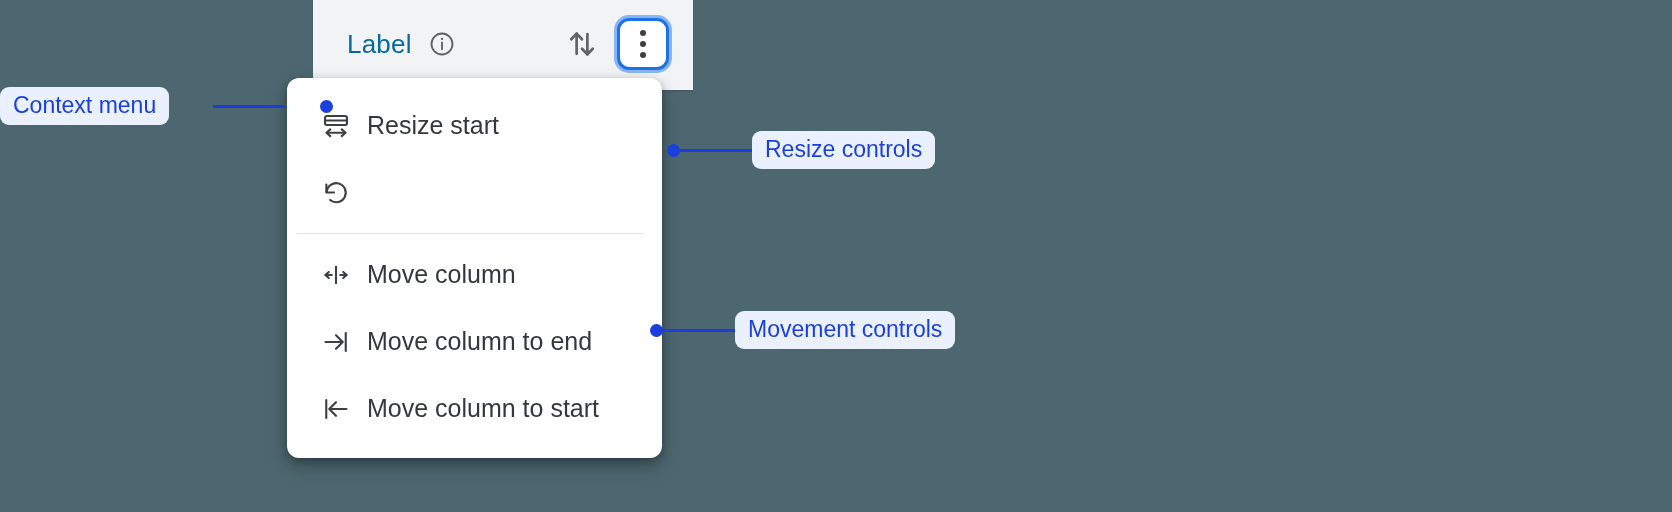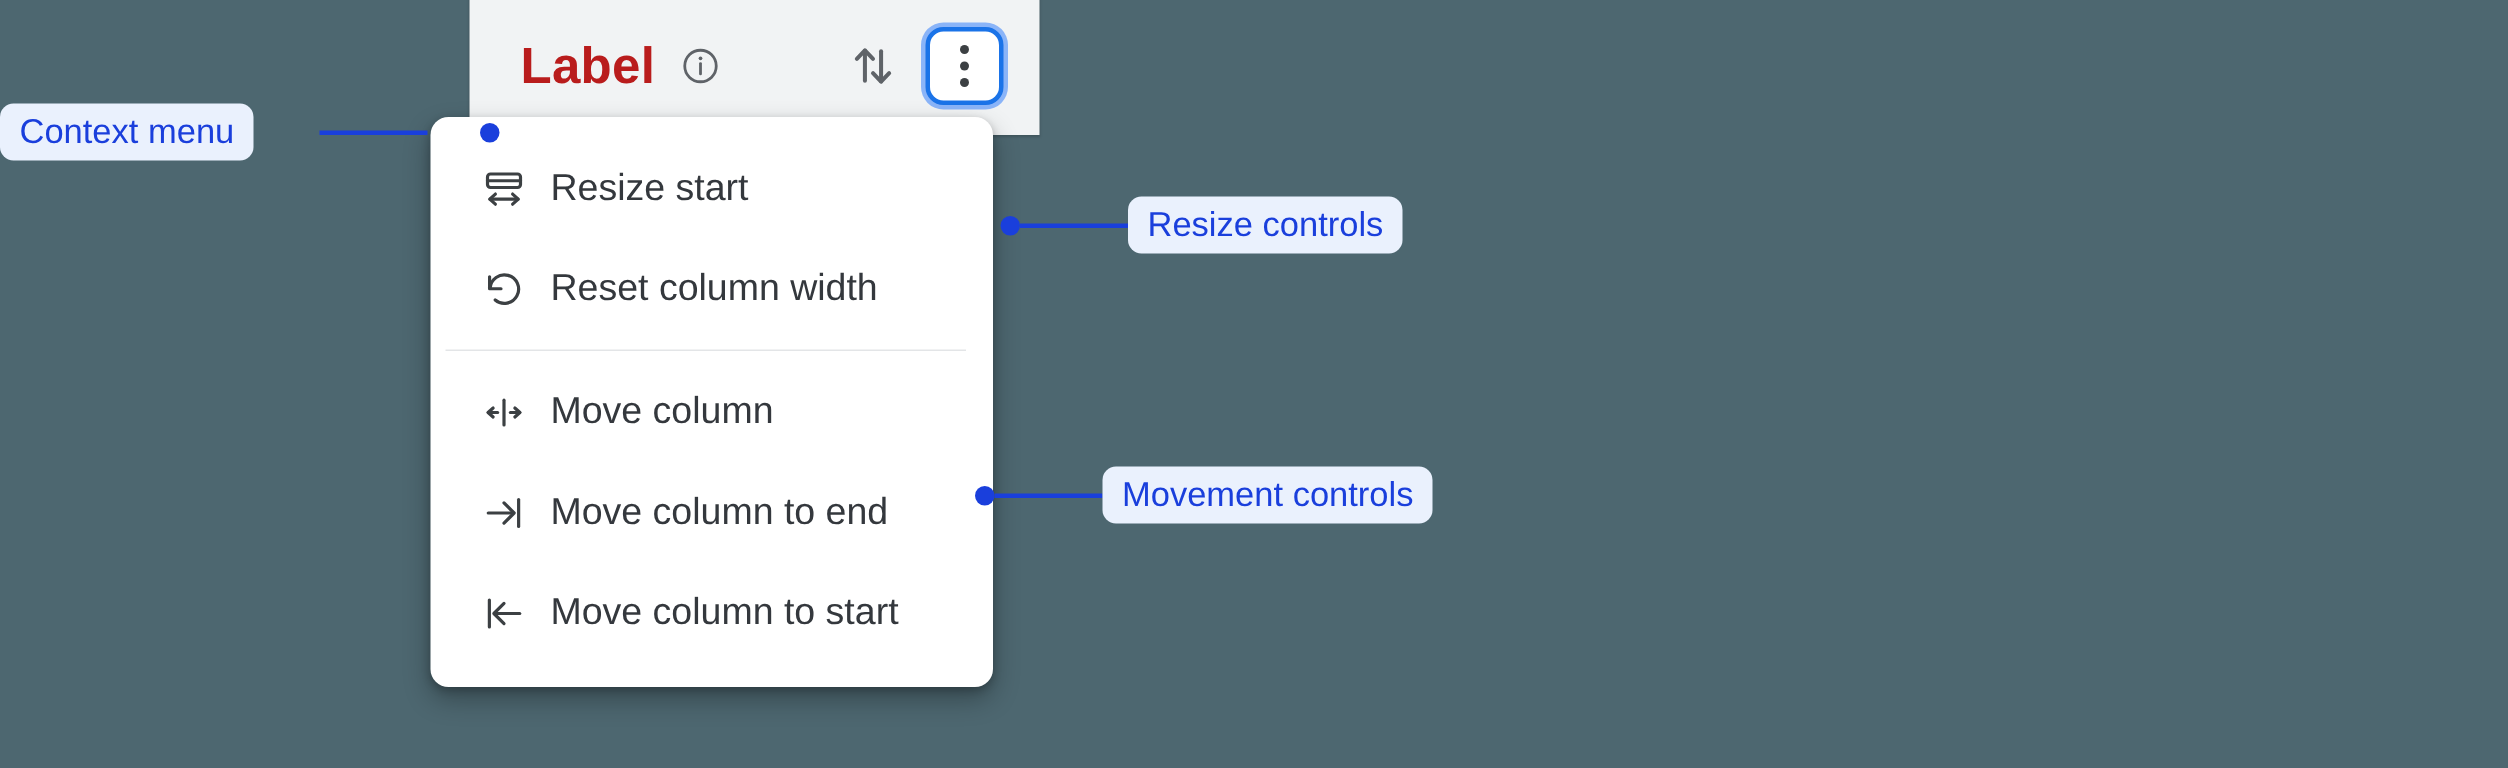--- a/index.html
+++ b/index.html
@@ -36,23 +36,23 @@
     padding: 0 0 0 34px;
     box-sizing: border-box;
   }
   .col-header-inner {
     display: flex;
     align-items: center;
     width: 100%;
     margin-top: 8px;
   }
   .col-title {
-    font-size: 34px;
-    font-weight: bold;
-    color: #b91c1c;
+    font-size: 26px;
+    font-weight: normal;
+    color: #0369a1;
     letter-spacing: .2px;
   }
   .info-icon {
     margin-left: 16px;
     display: inline-flex;
     align-items: center;
     justify-content: center;
   }
   .header-spacer { flex: 1; }
   .sort-icon {
@@ -151,21 +151,21 @@
     background: #1a3fdc;
   }
   .anno-dot {
     width: 13px;
     height: 13px;
     border-radius: 50%;
     background: #1a3fdc;
     flex: 0 0 auto;
   }
 
-  #anno-context { left: 0px;   top: 69px; gap: 35px; }
+  #anno-context { left: 0px;   top: 87px; gap: 35px; }
   #anno-context .anno-line { width: 72px; margin-left: 9px; }
   #anno-resize  { left: 667px; top: 131px; }
   #anno-resize  .anno-line { width: 72px; margin-right: 0px; }
   #anno-move    { left: 650px; top: 311px; }
   #anno-move    .anno-line { width: 72px; }
 </style>
 </head>
 <body>
 
 <div class="stage">
@@ -218,21 +218,20 @@
       <span class="menu-label">Resize start</span>
     </div>
 
     <div class="menu-item">
       <span class="menu-icon">
         <svg width="30" height="30" viewBox="0 0 24 24" fill="none" stroke="#3c4043" stroke-width="1.7" stroke-linecap="round" stroke-linejoin="round">
           <path d="M4.6 11.3 A7.6 7.6 0 1 1 7.3 17.6"></path>
           <polyline points="4.3,5.2 4.3,11.6 10.4,11.6"></polyline>
         </svg>
       </span>
-      <span class="menu-label">Reset column width</span>
     </div>
 
     <div class="menu-divider"></div>
 
     <div class="menu-item">
       <span class="menu-icon">
         <svg width="30" height="30" viewBox="0 0 24 24" fill="none" stroke="#3c4043" stroke-width="1.7" stroke-linecap="round" stroke-linejoin="round">
           <line x1="12" y1="5.4" x2="12" y2="18.6"></line>
           <line x1="3.6" y1="12" x2="8.6" y2="12"></line>
           <polyline points="6.2,9.6 3.5,12 6.2,14.4"></polyline>

